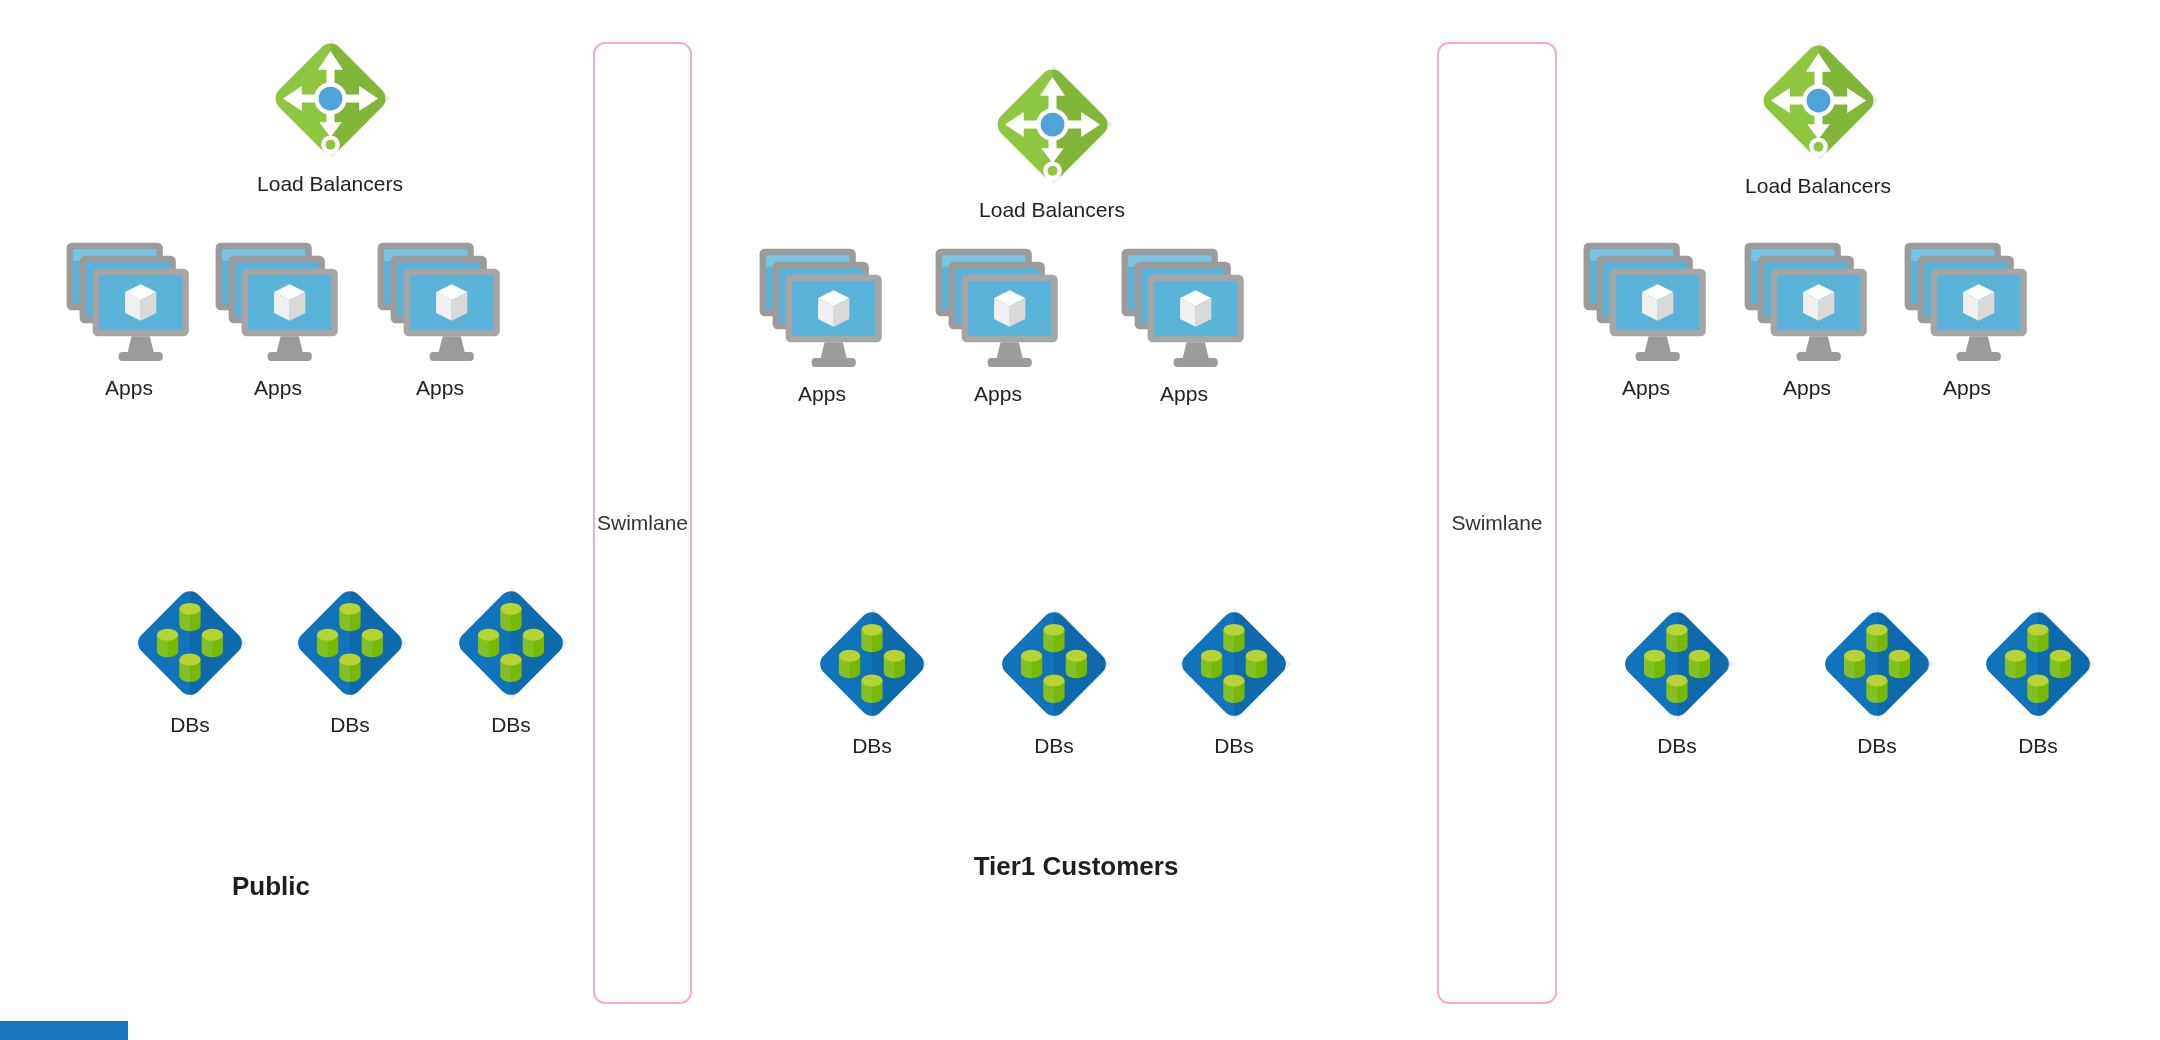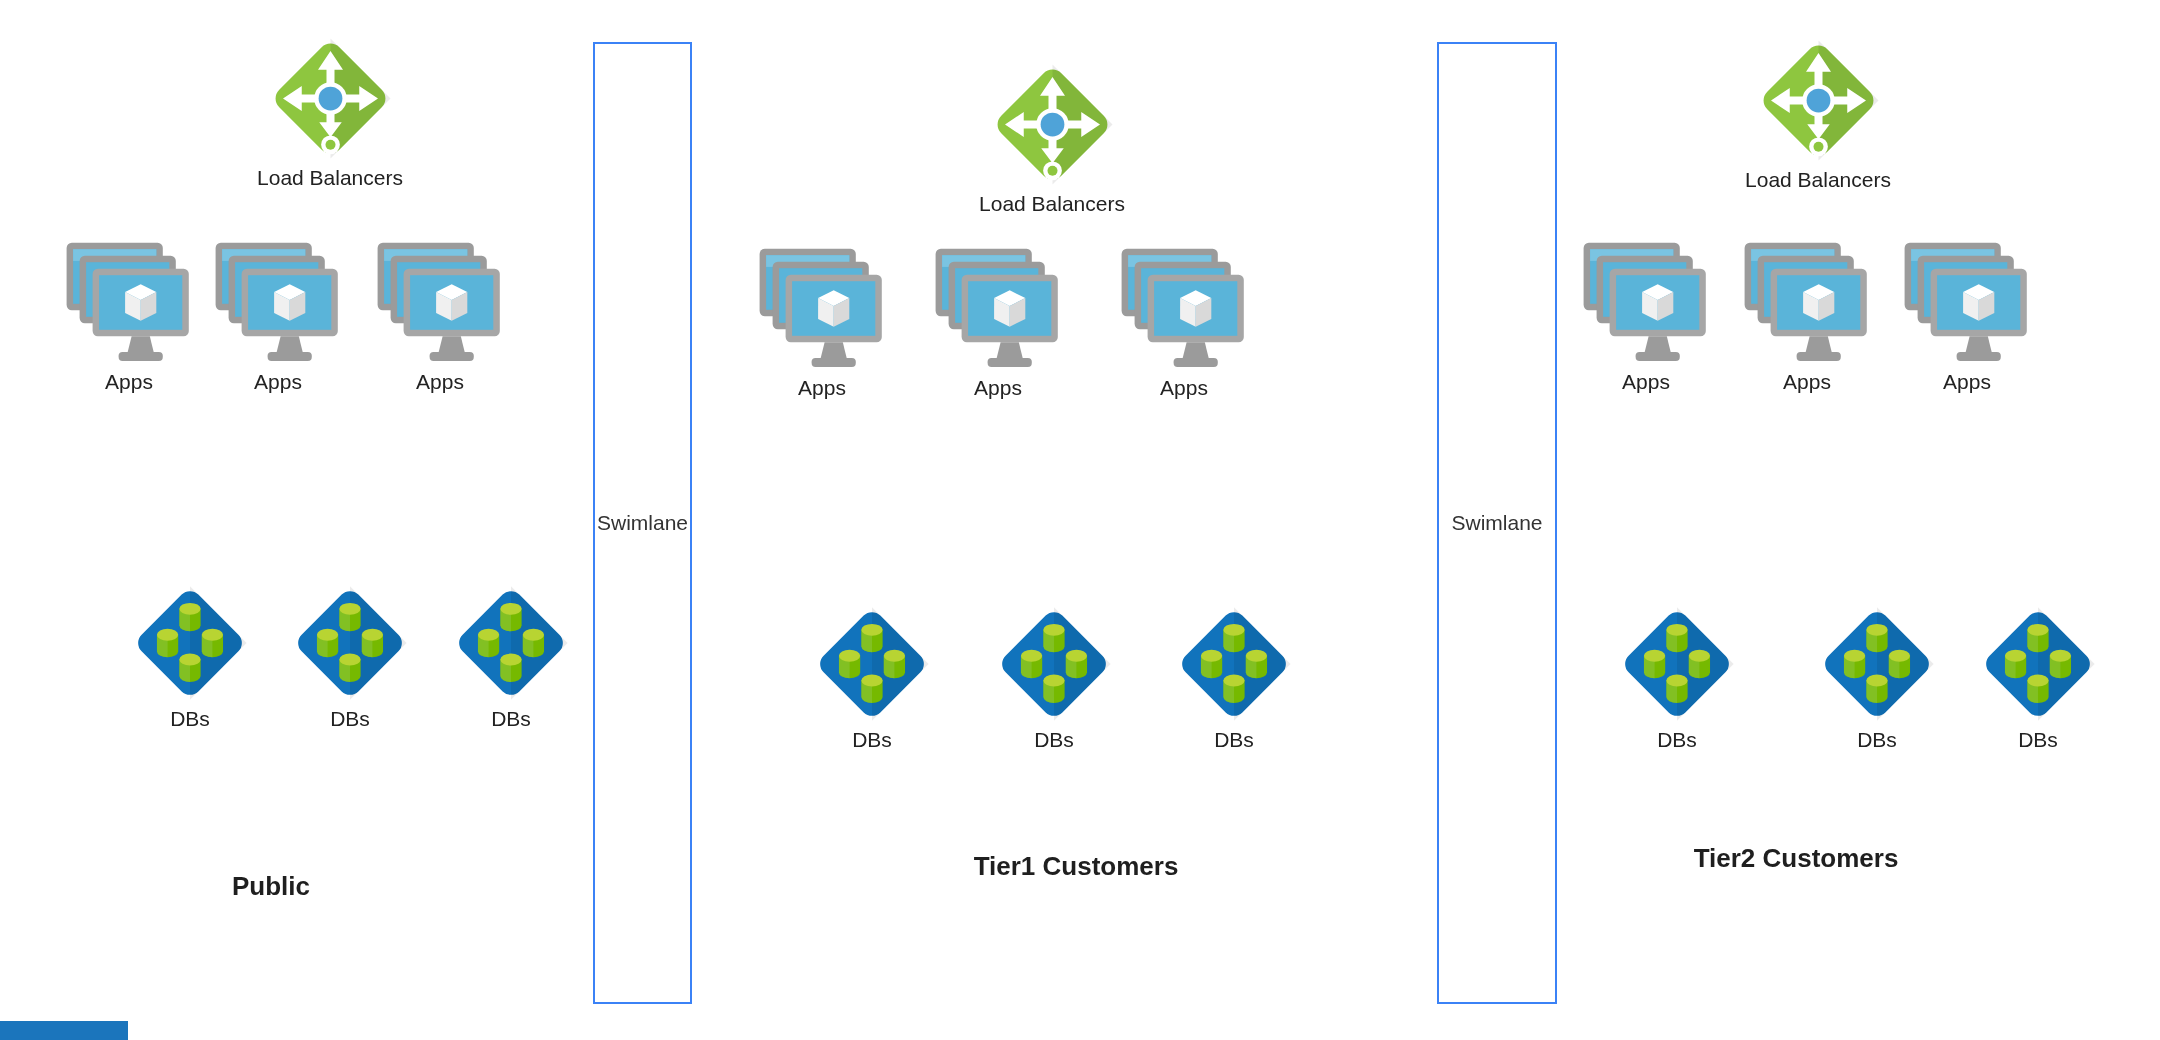--- a/index.html
+++ b/index.html
@@ -1,20 +1,20 @@
 <!DOCTYPE html>
 <html><head>
 <meta charset="utf-8">
 <style>
   * { margin:0; padding:0; box-sizing:border-box; }
   html,body { width:2160px; height:1040px; background:#ffffff; font-family:"Liberation Sans", sans-serif; }
   .canvas { position:absolute; left:0; top:0; width:2160px; height:1040px; background:#ffffff; overflow:hidden; }
   .node { position:absolute; display:flex; flex-direction:column; align-items:center; }
-  .node .label { margin-top:5px; font-size:21px; color:#222222; white-space:nowrap; }
-  .swimlane { position:absolute; border:2px solid #3b82f6; border-radius:0; background:#ffffff;padding-left:7px; }
+  .node .label { margin-top:11px; font-size:21px; color:#222222; white-space:nowrap; }
+  .swimlane { position:absolute; border:2px solid #f9a8d4; border-radius:12px; background:#ffffff;padding-left:7px; }
   .swimlane .label { position:absolute; top:50%; left:50%; transform:translate(-50%,-50%); font-size:21px; color:#333333; white-space:nowrap; }
   .section-title { position:absolute; font-size:26px; font-weight:bold; color:#1f1f1f; text-align:center; }
   .defs-holder { position:absolute; width:0; height:0; overflow:hidden; }
 </style>
 </head>
 <body>
 
 <div class="canvas">
 
   <svg class="defs-holder" xmlns="http://www.w3.org/2000/svg" xmlns:xlink="http://www.w3.org/1999/xlink" aria-hidden="true">
@@ -204,17 +204,16 @@
       </svg>
     <div class="label">DBs</div>
   </div>
   <div class="node" style="left:1948px; top:605px; width:180px;">
     <svg class="icon" width="118" height="118" viewBox="0 0 100 100">
         <use href="#sym-db" xlink:href="#sym-db"></use>
       </svg>
     <div class="label">DBs</div>
   </div>
 
-  <div class="section-title" style="left:1596px; top:843px; width:400px;">Tier2 Customers</div>
 
   <div style="position:absolute; left:0; top:1021px; width:128px; height:19px; background:#1b75bc;"></div>
 
 </div>
 
 </body></html>

